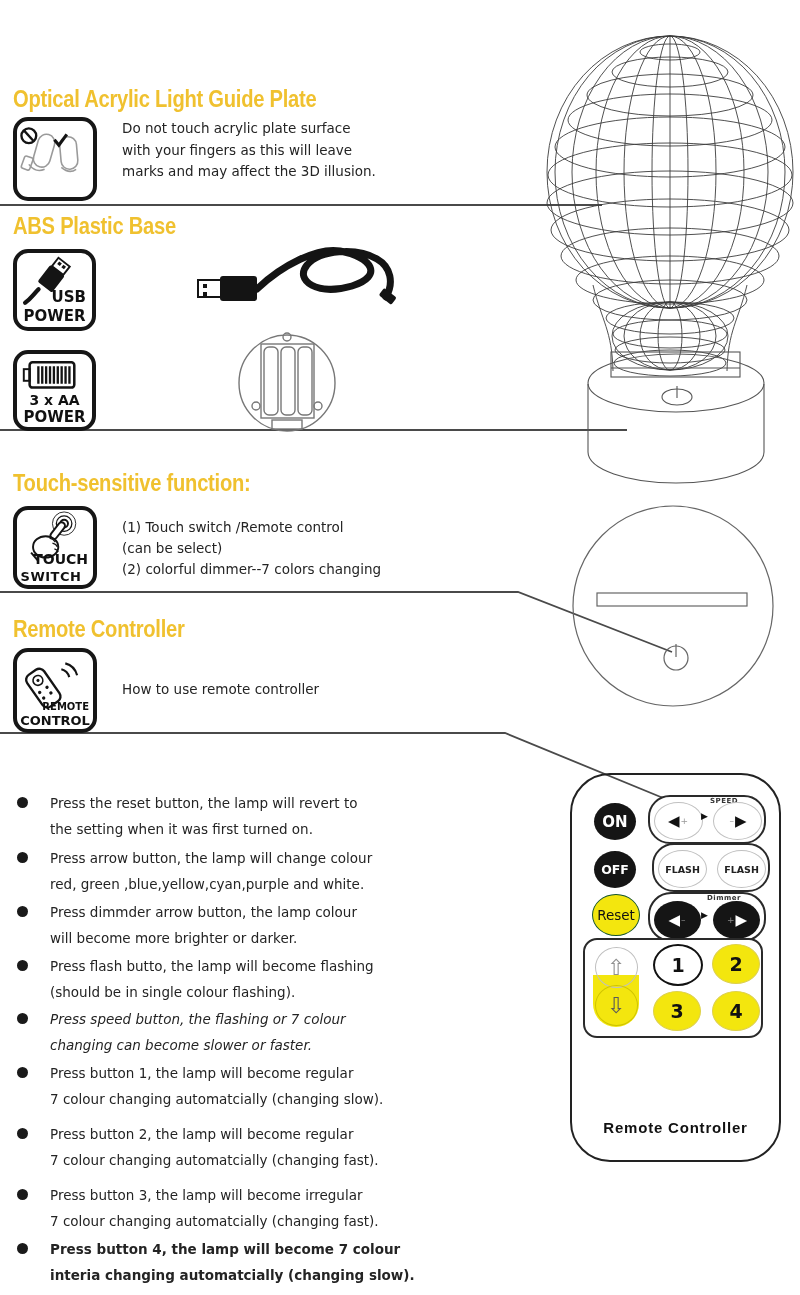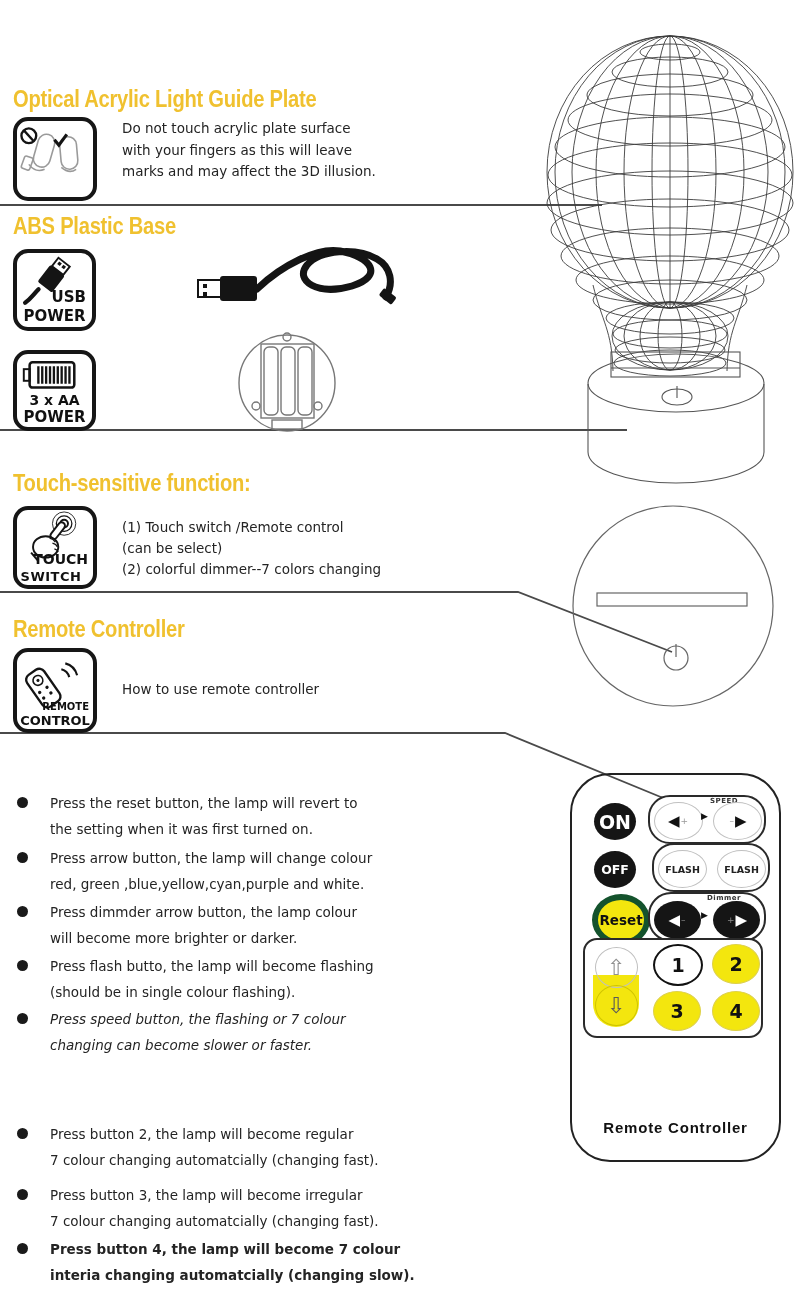--- a/index.html
+++ b/index.html
@@ -12,21 +12,21 @@
   .para{position:absolute;left:122px;font-size:13.5px;line-height:21.5px;color:#242424;}
   .iconbox{position:absolute;border:4px solid #161616;border-radius:15px;background:#fff;}
   .iconbox .lbl{position:absolute;font-weight:bold;color:#111;white-space:nowrap;}
   .bullet-item{position:absolute;left:50px;width:380px;font-size:13.5px;line-height:26px;color:#242424;}
   .bullet-item .dot{position:absolute;left:-33px;top:7px;width:11px;height:11px;border-radius:50%;background:#1a1a1a;}
   
   .remote-body{position:absolute;left:570px;top:773px;width:207px;height:385px;
                border:2.5px solid #222;border-radius:40px;background:transparent;}
   .rbtn{position:absolute;border-radius:50%;display:flex;align-items:center;justify-content:center;}
   .blackbtn{background:#151515;color:#fff;font-weight:bold;}
-  .yellowbtn{background:#F3E60E;color:#111;font-weight:bold;border:6px solid #14532d;}
+  .yellowbtn{background:#F3E60E;color:#111;font-weight:normal;border:1px solid #14532d;}
   .grp{position:absolute;border:2px solid #2a2a2a;border-radius:22px;background:#fff;}
   .grp .glabel{position:absolute;top:0px;left:0;right:0;text-align:center;padding-left:34px;
                font-size:7px;font-weight:bold;color:#333;letter-spacing:.5px;}
   .grp .ell{position:absolute;top:5px;width:47px;height:36px;border:1.5px solid #c0c0c0;
             border-radius:50%;display:flex;align-items:center;justify-content:center;background:#fff;}
   .grp .ellblack{border:none;background:#151515;color:#fff;}
   .sep{position:absolute;font-size:9px;color:#111;}
   .tri{font-size:15px;color:#111;line-height:1;}
   .triw{font-size:15px;color:#fff;line-height:1;}
   .tiny{font-size:9px;color:#999;line-height:1;margin:0 1px;}
@@ -234,38 +234,43 @@
   <div class="bullet-item" style="top:953px;">
     <span class="dot"></span>
     <div>Press flash butto, the lamp will become flashing</div>
     <div>(should be in single colour flashing).</div>
   </div>
   <div class="bullet-item" style="top:1006px;font-style:italic;">
     <span class="dot"></span>
     <div>Press speed button, the flashing or 7 colour</div>
     <div>changing can become slower or faster.</div>
   </div>
+  <div class="bullet-item" style="top:1060px;">
+    <span class="dot"></span>
+    <div>Press button 1, the lamp will become regular</div>
+    <div>7 colour changing automatcially (changing slow).</div>
+  </div>
   <div class="bullet-item" style="top:1121px;">
     <span class="dot"></span>
     <div>Press button 2, the lamp will become regular</div>
     <div>7 colour changing automatcially (changing fast).</div>
   </div>
   <div class="bullet-item" style="top:1182px;">
     <span class="dot"></span>
     <div>Press button 3, the lamp will become irregular</div>
     <div>7 colour changing automatcially (changing fast).</div>
   </div>
   <div class="bullet-item" style="top:1236px;font-weight:bold;">
     <span class="dot"></span>
     <div>Press button 4, the lamp will become 7 colour</div>
     <div>interia changing automatcially (changing slow).</div>
   </div>
 
   <div class="remote-body">
-    <div class="rbtn blackbtn" style="left:22px;top:28px;width:42px;height:37px;font-size:19px;">ON</div>
+    <div class="rbtn blackbtn" style="left:22px;top:28px;width:42px;height:37px;font-size:15px;">ON</div>
 
     <div class="grp" style="left:76px;top:20px;width:114px;height:45px;">
       <div class="glabel">SPEED</div>
       <div class="ell" style="left:4px;">
         <span class="tri">◀</span>
         <span class="tiny">+</span>
       </div>
       <span class="sep" style="left:51px;top:14px;">▶</span>
       <div class="ell" style="left:63px;">
         <span class="tiny">–</span>

